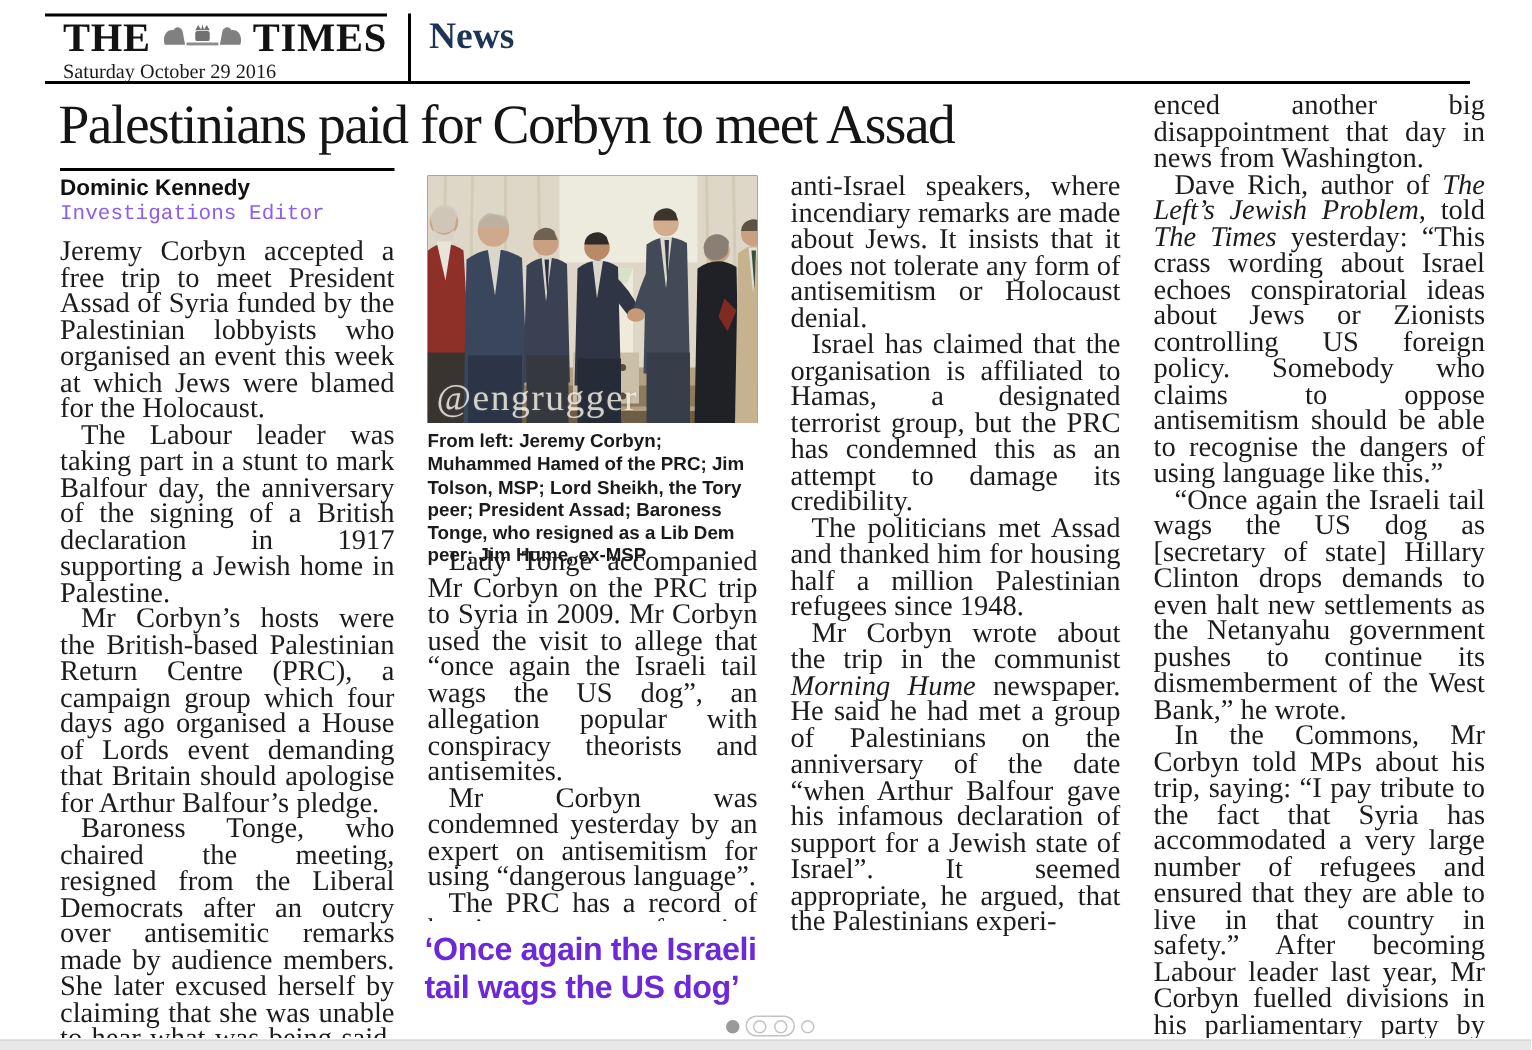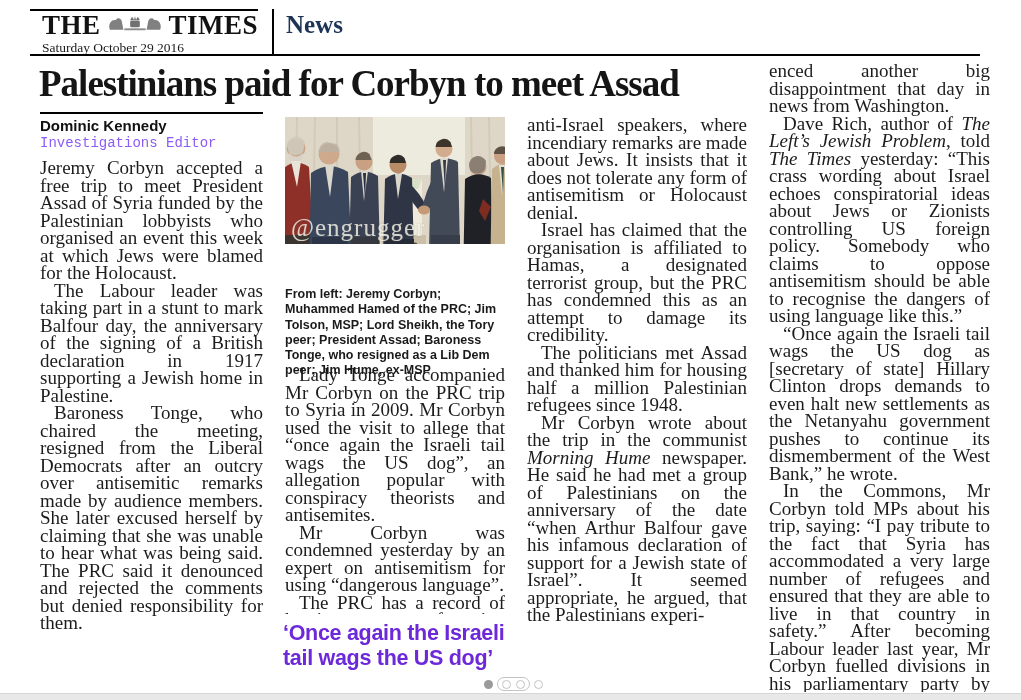--- a/index.html
+++ b/index.html
@@ -11,34 +11,34 @@
   
   .masthead-rule { position:absolute; left:30px; top:9px; width:228px; height:2px; background:#000; }
   .masthead { position:absolute; left:42px; top:12px; width:216px; display:flex; align-items:center; justify-content:space-between; }
   .masthead .mast-word { font-family:"Liberation Serif", serif; font-weight:700; font-size:27px; letter-spacing:0.5px; color:#121212; line-height:1; }
   .crest { margin:0 2px; opacity:.85; }
   .date-label { position:absolute; left:42px; top:40px; font-size:13.5px; color:#1a1a1a; }
   .header-vrule { position:absolute; left:272px; top:9px; width:2px; height:45px; background:#000; }
   .section-label { position:absolute; left:286px; top:11px; font-family:"Liberation Serif", serif; font-weight:700; font-size:25px; color:#1d3456; cursor:pointer; }
   .header-hrule { position:absolute; left:30px; top:54px; width:950px; height:2px; background:#000; }
   
-  .headline { position:absolute; left:39px; top:62px; width:720px; font-family:"Liberation Serif", serif; font-weight:700; font-size:37px; letter-spacing:-1px; color:#151515; white-space:nowrap; }
+  .headline { position:absolute; left:39px; top:62px; width:720px; font-family:"Liberation Serif", serif; font-weight:400; font-size:37px; letter-spacing:-1px; color:#151515; white-space:nowrap; }
   .byline-rule { position:absolute; left:40px; top:112px; width:223px; height:2px; background:#000; }
   .byline-name { position:absolute; left:40px; top:117px; font-family:"Liberation Sans", sans-serif; font-weight:700; font-size:15px; color:#111; }
   .byline-role { position:absolute; left:40px; top:135px; font-family:Liberation Mono, monospace; font-size:14px; color:#8b5cf6; }
   
   .col { position:absolute; overflow:hidden; font-size:19px; line-height:17.5px; text-align:justify; color:#1c1c1c; hyphens:auto; -webkit-hyphens:auto; }
   .col p { margin:0; }
   .col p.indent { text-indent:14px; }
   .col-1 { left:40px;  top:159px; width:223px; height:533px; }
   .col-2 { left:285px; top:366px; width:220px; height:248px; }
   .col-3 { left:527px; top:116px; width:220px; height:576px; }
   .col-4 { left:769px; top:62px;  width:221px; height:630px; }
   
-  .photo { position:absolute; left:285px; top:117px; width:220px; height:127px; overflow:hidden; background:#701a75; }
+  .photo { position:absolute; left:285px; top:117px; width:220px; height:165px; overflow:hidden; background:#701a75; }
   .photo svg { display:block; }
   .watermark { position:absolute; left:6px; bottom:2px; font-family:"Liberation Serif", serif; font-size:25px; color:rgba(248,246,238,0.8); letter-spacing:1px; text-shadow:0 0 2px rgba(120,110,95,.35); }
   .photo-caption { position:absolute; left:285px; top:287px; width:221px; font-family:"Liberation Sans", sans-serif; font-weight:700; font-size:12.5px; line-height:15.3px; color:#1a1a1a; text-align:left; }
   
   .pull-quote { position:absolute; left:283px; top:621px; width:228px; font-family:Liberation Sans, sans-serif; font-weight:700; font-size:21.5px; line-height:25px; letter-spacing:-0.3px; color:#6d28d9; }
   
   .pager { position:absolute; left:484px; top:677px; display:flex; align-items:center; gap:4px; }
   .dot { width:9px; height:9px; border-radius:50%; }
   .dot-filled { background:#9a9a9a; }
   .dot-outline { border:1.5px solid #c3c3c3; background:#fff; }
@@ -71,20 +71,21 @@
   <div class="header-hrule"></div>
 
   <h1 class="headline">Palestinians paid for Corbyn to meet Assad</h1>
   <div class="byline-rule"></div>
   <div class="byline-name">Dominic Kennedy</div>
   <div class="byline-role">Investigations Editor</div>
 
   <div class="col col-1">
       <p>Jeremy Corbyn accepted a free trip to meet President Assad of Syria funded by the Palestinian lobbyists who organised an event this week at which Jews were blamed for the Holocaust.</p>
       <p class="indent">The Labour leader was taking part in a stunt to mark Balfour day, the anniversary of the signing of a British declaration in 1917 supporting a Jewish home in Palestine.</p>
+      <p class="indent">Mr Corbyn’s hosts were the British-based Palestinian Return Centre (PRC), a campaign group which four days ago organised a House of Lords event demanding that Britain should apologise for Arthur Balfour’s pledge.</p>
       <p class="indent">Baroness Tonge, who chaired the meeting, resigned from the Liberal Democrats after an outcry over antisemitic remarks made by audience members. She later excused herself by claiming that she was unable to hear what was being said. The PRC said it denounced and rejected the comments but denied responsibility for them.</p>
     </div>
   <div class="col col-2">
       <p class="indent">Lady Tonge accompanied Mr Corbyn on the PRC trip to Syria in 2009. Mr Corbyn used the visit to allege that “once again the Israeli tail wags the US dog”, an allegation popular with conspiracy theorists and antisemites.</p>
       <p class="indent">Mr Corbyn was condemned yesterday by an expert on antisemitism for using “dangerous language”.</p>
       <p class="indent">The PRC has a record of hosting events featuring hardline</p>
     </div>
   <div class="col col-3">
       <p>anti-Israel speakers, where incendiary remarks are made about Jews. It insists that it does not tolerate any form of antisemitism or Holocaust denial.</p>
       <p class="indent">Israel has claimed that the organisation is affiliated to Hamas, a designated terrorist group, but the PRC has condemned this as an attempt to damage its credibility.</p>

